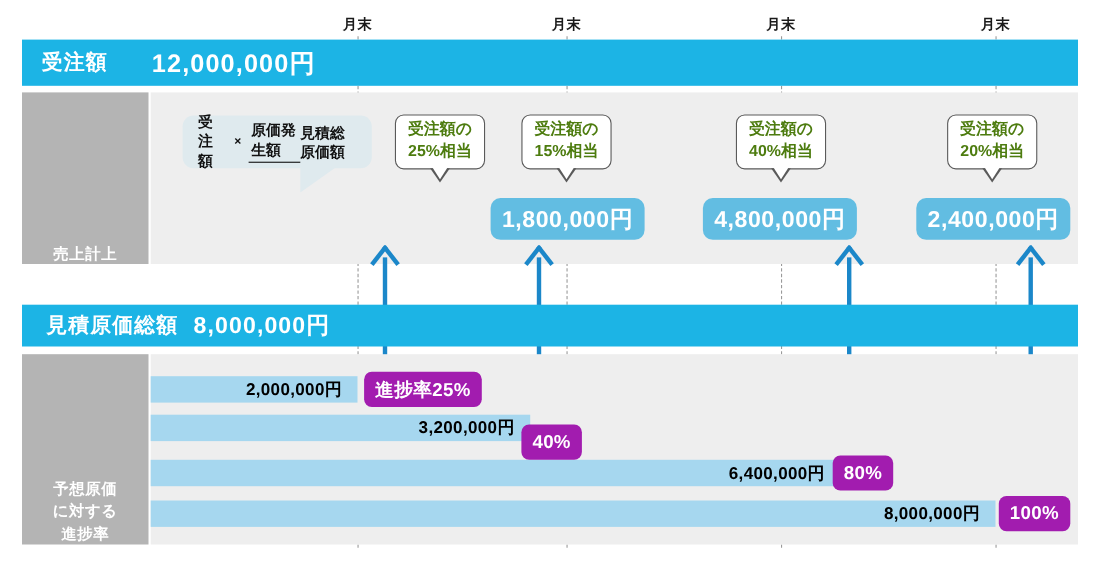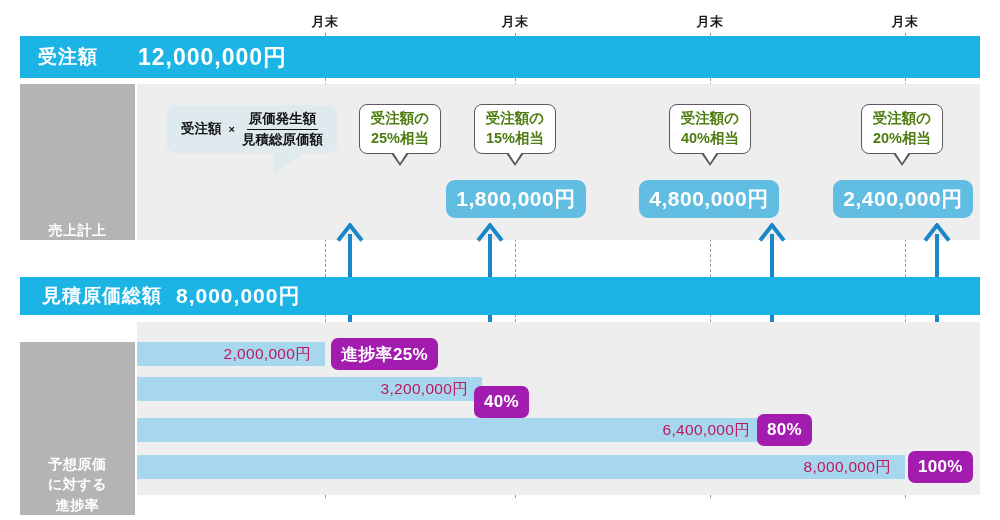--- a/index.html
+++ b/index.html
@@ -82,21 +82,21 @@
   }
 
   .formula{
     position:absolute;
     background:#dfeaee;border-radius:10px;
     display:flex;align-items:center;justify-content:center;
     gap:7px;padding:0 14px;box-sizing:border-box;
   }
   .formula .fterm{font-size:13.5px;font-weight:bold;color:#111;}
   .formula .ftimes{font-size:11px;font-weight:bold;color:#111;}
-  .formula .frac{display:flex;flex-direction:column;align-items:center;}
+  .formula .frac{display:flex;flex-direction:row;align-items:center;}
   .formula .frac .num{
     font-size:13.5px;font-weight:bold;color:#111;
     padding:0 2px 1px 2px;border-bottom:1.5px solid #111;
   }
   .formula .frac .den{font-size:13.5px;font-weight:bold;color:#111;padding-top:1px;}
   .formula .ftail{
     position:absolute;left:62%;bottom:-22px;
     width:0;height:0;
     border-left:0 solid transparent;
     border-right:34px solid transparent;
@@ -125,21 +125,21 @@
   .arrow .headR{left:50%;margin-left:-1px;transform-origin:left center;transform:rotate(52deg);}
 
   
   .pbar{
     position:absolute;left:137px;
     height:24px;background:#a6d7ef;
     display:flex;align-items:center;justify-content:flex-end;
     box-sizing:border-box;padding-right:14px;
   }
   .pbar .pv{
-    font-size:15.5px;font-weight:normal;color:#be185d;letter-spacing:.3px;
+    font-size:15.5px;font-weight:bold;color:#000000;letter-spacing:.3px;
     white-space:nowrap;
   }
   .badge{
     position:absolute;
     background:#a21caf;border-radius:7px;
     color:#ffffff;font-size:17px;font-weight:bold;letter-spacing:.3px;
     display:flex;align-items:center;justify-content:center;
     white-space:nowrap;padding:0 10px;box-sizing:border-box;
   }
 </style>
@@ -234,21 +234,21 @@
     <span class="headR"></span>
     <span class="shaft"></span>
   </div>
 
   <div class="cyanbar" style="top:277px;height:38px;">
     <span class="lbl" style="margin-left:22px;">見積原価総額</span>
     <span class="val" style="margin-left:14px;font-size:21px;">8,000,000円</span>
   </div>
 
   <div class="panel" style="top:322px;height:173px;"></div>
-  <div class="greyblock" style="top:322px;height:173px;margin-top:20px;">
+  <div class="greyblock" style="top:322px;height:173px;">
     <span>
       <span>予想原価</span><br>
       <span>に対する</span><br>
       <span>進捗率</span>
     </span>
   </div>
 
   <div class="pbar" style="top:342px;width:188px;">
     <span class="pv">2,000,000円</span>
   </div>

